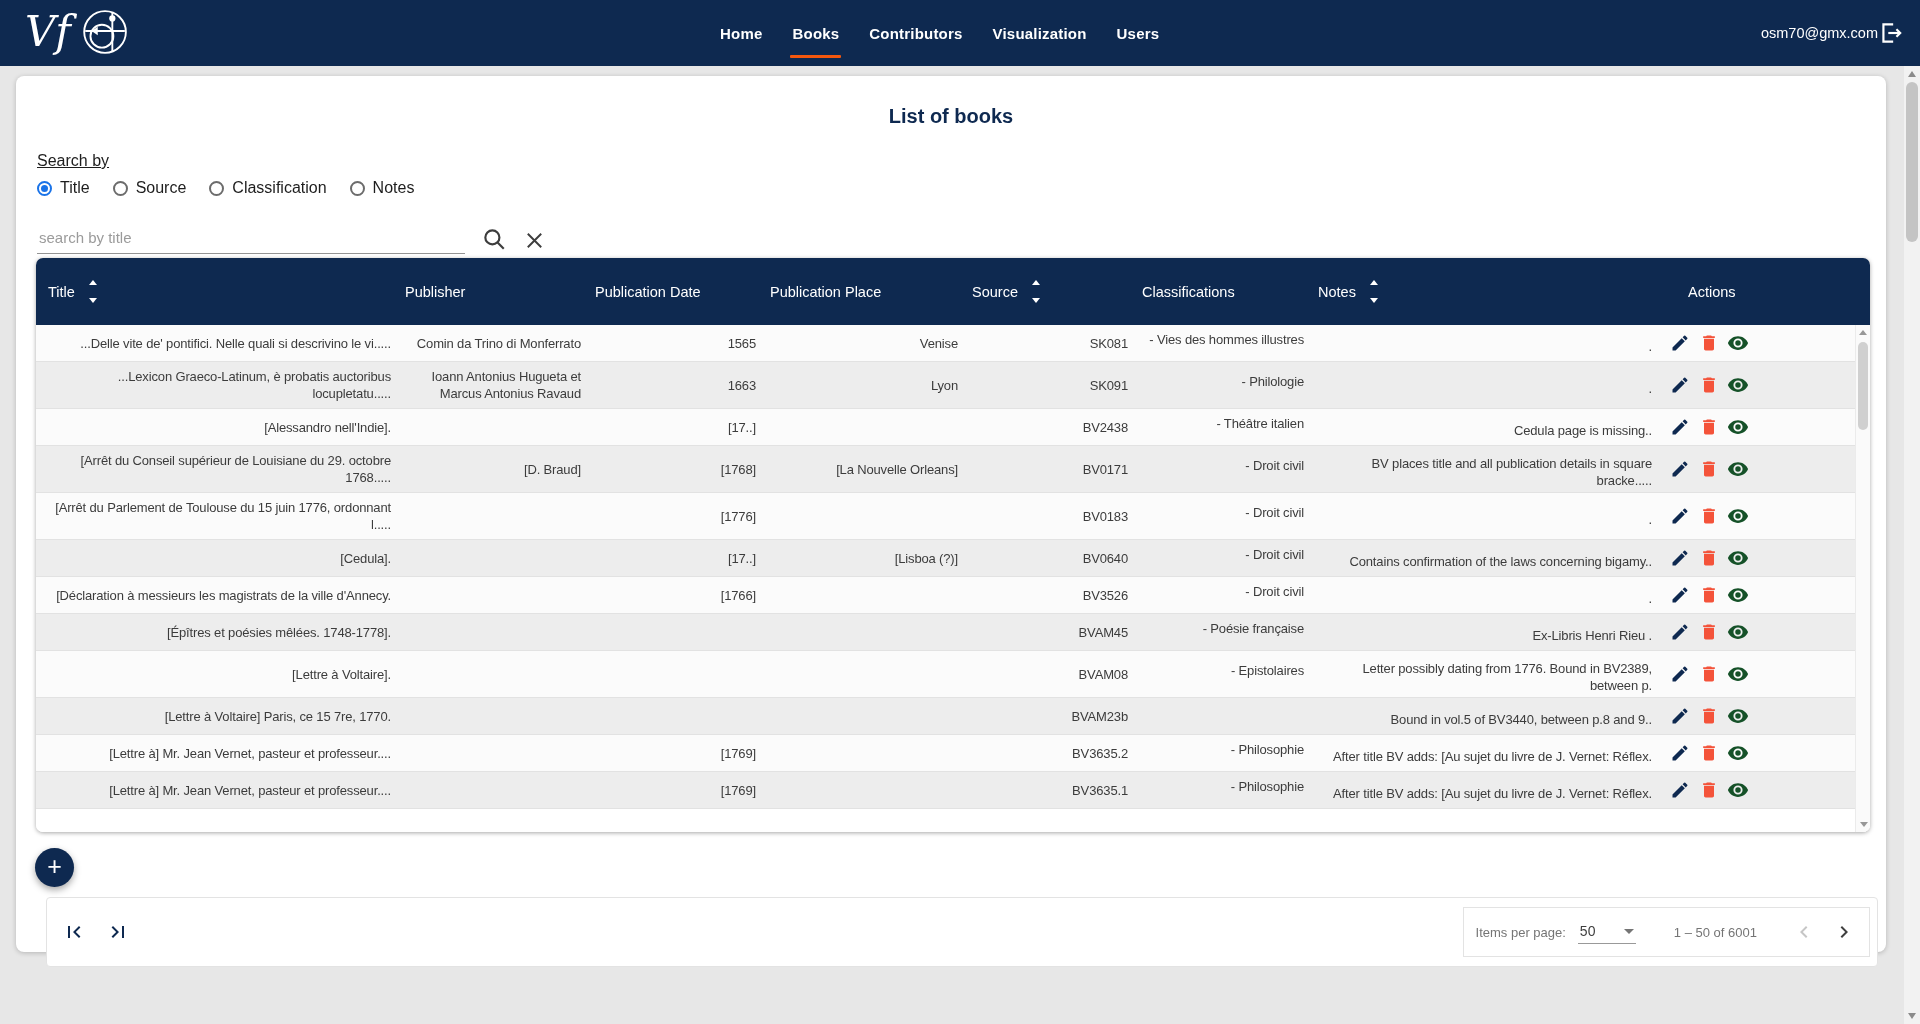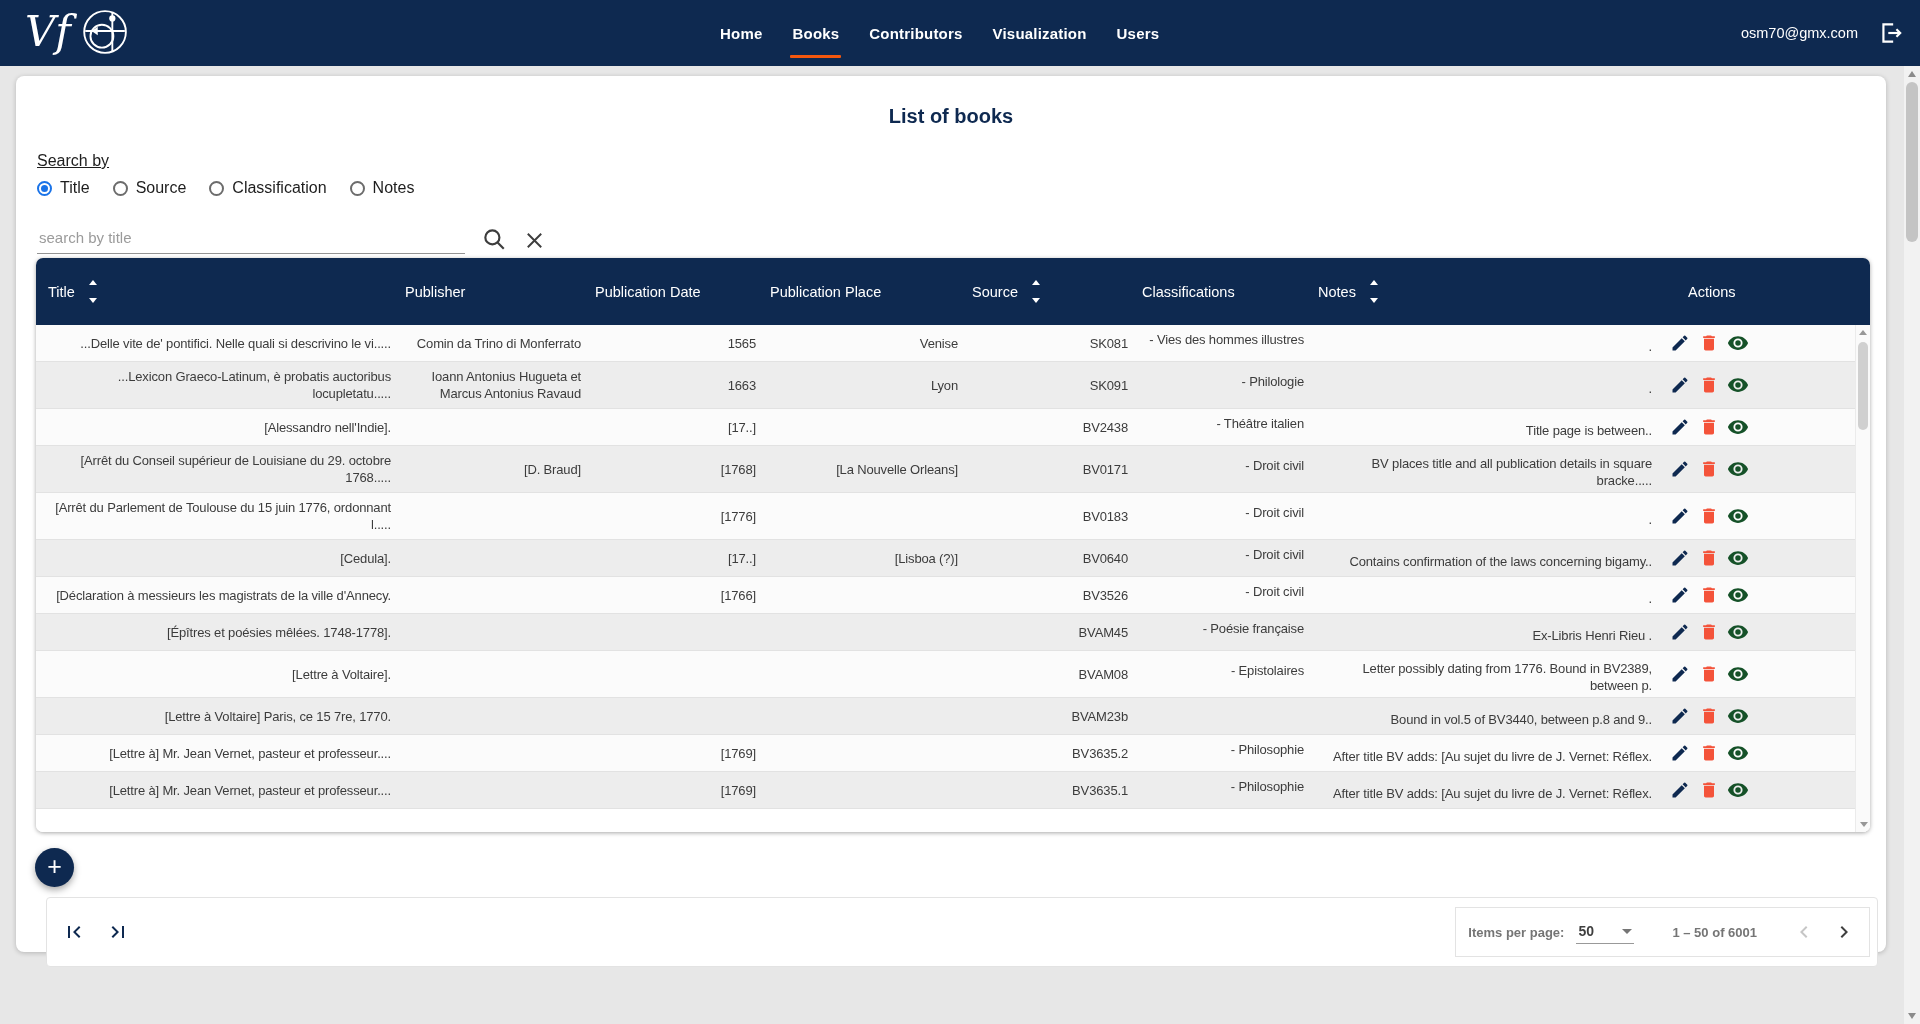--- a/index.html
+++ b/index.html
@@ -7,21 +7,21 @@
   body { background:#e7e7e7; font-family:"Liberation Sans", sans-serif; position:relative; }
 
   
   .topbar { position:absolute; top:0; left:0; width:1920px; height:66px; background:#0e2950; z-index:5; }
   .logo { position:absolute; left:25px; top:7px; display:flex; align-items:center; cursor:pointer;gap:12px; }
   .logo-text { color:#fff; font-family:"DejaVu Serif", serif; font-style:italic; font-size:42px; line-height:1; }
   .logo-emblem { margin-left:-4px; }
   .nav { position:absolute; left:720px; top:0; height:100%; display:flex; gap:30px; }
   .nav-item { position:relative; display:flex; align-items:center; color:#fff; font-size:15px; font-weight:bold; cursor:pointer; letter-spacing:.2px; }
   .nav-item.active::after { content:''; position:absolute; left:-2px; right:-2px; bottom:8px; height:3px; background:#f4570e; border-radius:1px; }
-  .user-area { position:absolute; right:16px; top:0; height:100%; display:flex; align-items:center; gap:20px; }
+  .user-area { position:absolute; right:16px; top:0; height:100%; display:flex; align-items:center; }
   .user-email { color:#fff; font-size:14.5px; }
   .logout-btn { background:none; border:none; cursor:pointer; display:flex; align-items:center; }
 
   
   .page-scrollbar { position:absolute; right:0; top:66px; width:16px; height:958px; background:#f2f2f2; z-index:6; }
   .ps-arrow { width:0; height:0; border-left:4.5px solid transparent; border-right:4.5px solid transparent; margin:5px auto 0; }
   .ps-up { border-bottom:6px solid #8b8b8b; }
   .ps-down { border-top:6px solid #8b8b8b; position:absolute; bottom:5px; left:3.5px; margin:0; }
   .ps-thumb { position:absolute; top:16px; left:2px; width:12px; height:160px; background:#c4c4c4; border-radius:6px; }
 
@@ -64,21 +64,21 @@
   .act-btn { background:none; border:none; cursor:pointer; width:24px; height:24px; display:flex; align-items:center; justify-content:center; padding:0; }
 
   .tscrollbar { position:absolute; top:0; right:0; width:15px; height:100%; background:#fafafa; border-left:1px solid #ebebeb; }
   .ts-arrow { width:0; height:0; border-left:4px solid transparent; border-right:4px solid transparent; margin:5px auto 0; }
   .ts-up { border-bottom:5.5px solid #979797; }
   .ts-down { border-top:5.5px solid #979797; position:absolute; bottom:5px; left:3.5px; margin:0; }
   .ts-thumb { position:absolute; top:17px; left:2px; width:10px; height:88px; background:#d0d0d0; border-radius:5px; }
 
   
   .fab { position:absolute; left:19px; top:772px; width:39px; height:39px; border-radius:50%; background:#0e2950; color:#fff; font-size:25px; font-weight:300; border:none; box-shadow:0 3px 7px rgba(0,0,0,.35); display:flex; align-items:center; justify-content:center; cursor:pointer; line-height:1; padding-bottom:3px; }
-  .paginator { position:absolute; left:30px; top:821px; width:1832px; height:70px; background:#fff; border:1px solid #e3e3e3; border-radius:4px; display:flex; align-items:center;font-weight:bold; }
+  .paginator { position:absolute; left:30px; top:821px; width:1832px; height:70px; background:#fff; border:1px solid #e3e3e3; border-radius:4px; display:flex; align-items:center; }
   .pag-nav-btn { background:none; border:none; cursor:pointer; display:flex; align-items:center; justify-content:center; width:30px; height:30px; }
   .pag-first { margin-left:12px; }
   .pag-last { margin-left:14px; }
   .pag-box { margin-left:auto; margin-right:7px; height:50px; border:1px solid #e3e3e3; display:flex; align-items:center; font-size:13px; color:#757575; padding:0 12px 0 12px; background:#fff; }
   .pp-select { display:flex; align-items:center; justify-content:space-between; width:58px; border-bottom:1px solid #999; margin-left:12px; padding:3px 2px 4px; color:#3f3f3f; font-size:14px; cursor:pointer; }
   .caret { width:0; height:0; border-left:5px solid transparent; border-right:5px solid transparent; border-top:5.5px solid #757575; }
   .pag-range { margin:0 34px 0 38px; }
   .chev { background:none; border:none; width:26px; height:26px; display:flex; align-items:center; justify-content:center; cursor:pointer; color:#3f3f3f; padding:0; }
   .chev.disabled { color:#c6c6c6; cursor:default; }
   .chev + .chev { margin-left:14px; }
@@ -254,21 +254,21 @@
             </button>
           </div>
         </div>
         <div class="row grid light">
           <div class="cell c-title">[Alessandro nell'Indie].</div>
           <div class="cell"></div>
           <div class="cell">[17..]</div>
           <div class="cell"></div>
           <div class="cell">BV2438</div>
           <div class="cell c-class">- Théâtre italien</div>
-          <div class="cell c-notes">Title page is between..</div>
+          <div class="cell c-notes">Cedula page is missing..</div>
           <div class="cell c-actions">
             <button class="act-btn">
               <svg viewBox="0 0 24 24" width="20" height="20" fill="#0e2950">
                 <path d="M3 17.25V21h3.75L17.81 9.94l-3.75-3.75L3 17.25zM20.71 7.04a1 1 0 0 0 0-1.41l-2.34-2.34a1 1 0 0 0-1.41 0l-1.83 1.83 3.75 3.75 1.83-1.83z"></path>
               </svg>
             </button>
             <button class="act-btn">
               <svg viewBox="0 0 24 24" width="20" height="20" fill="#f4533a">
                 <path d="M6 19c0 1.1.9 2 2 2h8c1.1 0 2-.9 2-2V7H6v12zM19 4h-3.5l-1-1h-5l-1 1H5v2h14V4z"></path>
               </svg>

